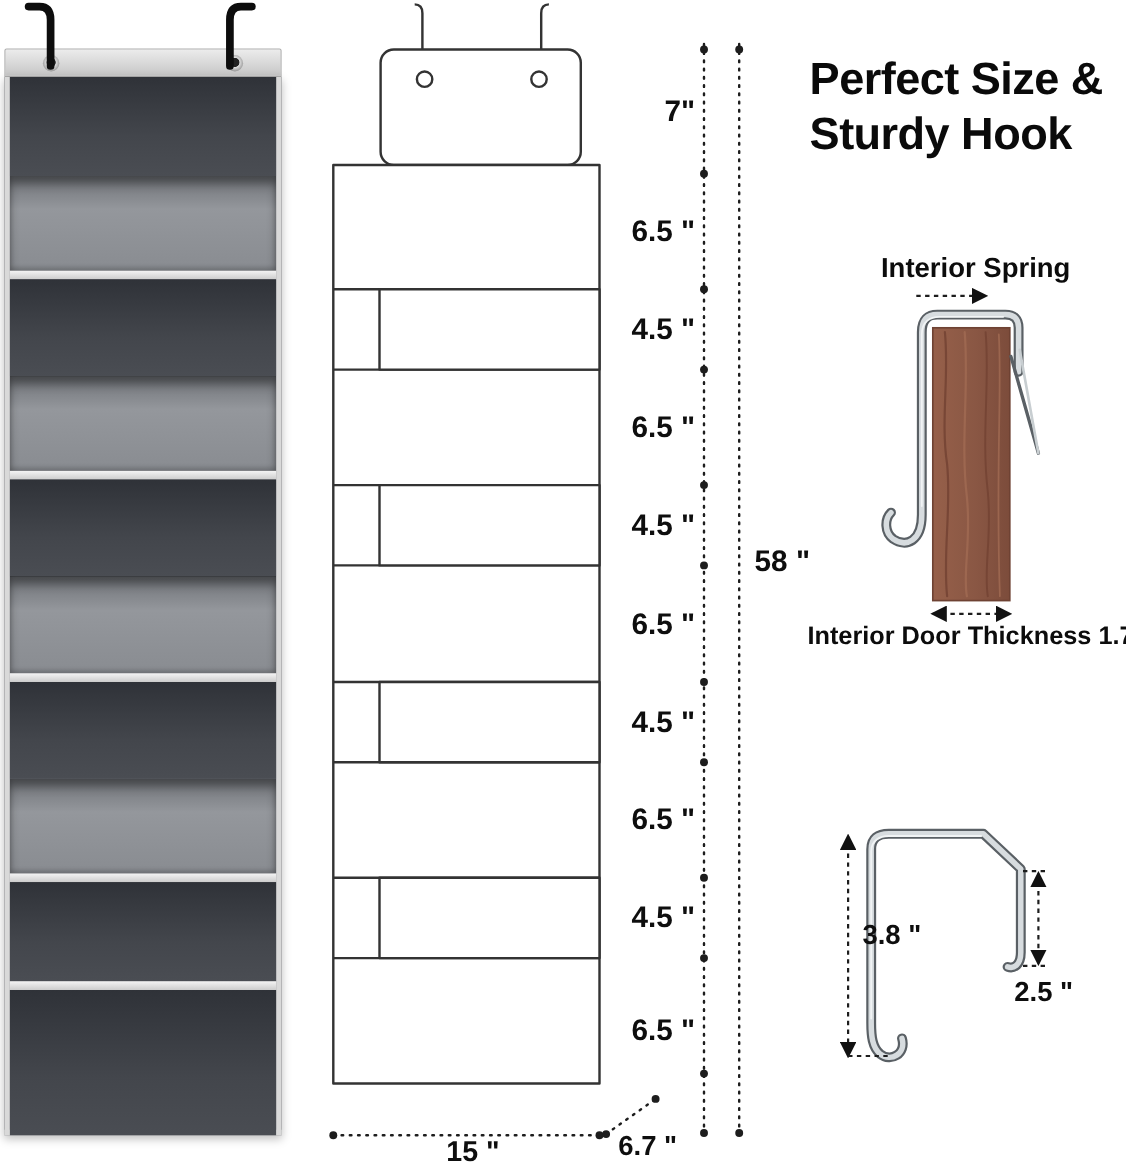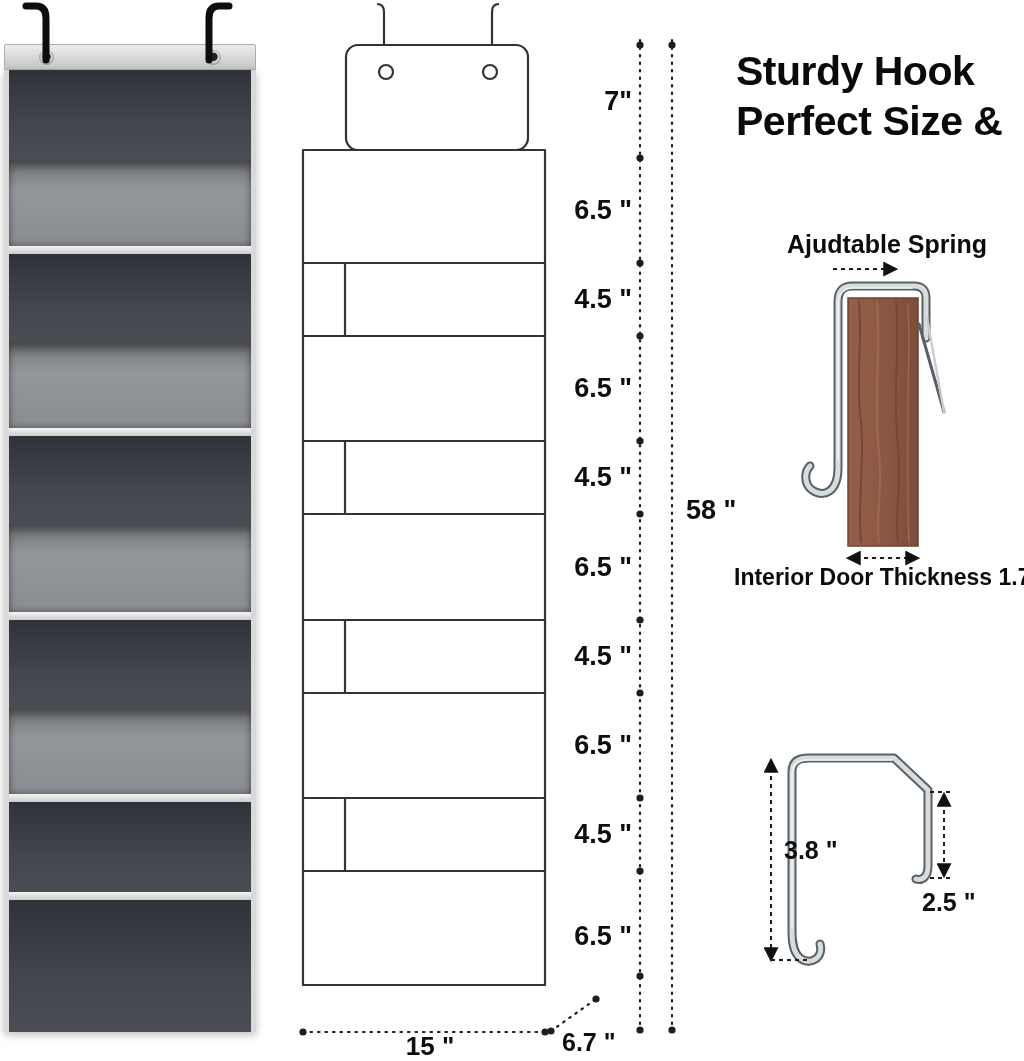--- a/index.html
+++ b/index.html
@@ -181,38 +181,38 @@
       </g>
       <g>
         <line class="dash" x1="944" y1="794" x2="944" y2="876" marker-start="url(#ah)" marker-end="url(#ah)"></line>
         <line class="dash" x1="930" y1="792" x2="952" y2="792"></line>
         <line class="dash" x1="930" y1="878" x2="952" y2="878"></line>
       </g>
     </g>
   </svg>
 
   <div class="title">
+    <div>Perfect Size &amp;</div>
     <div>Sturdy Hook</div>
-    <div>Perfect Size &amp;</div>
   </div>
 
   <div class="dim-label seg-label" style="top:85px">7"</div>
   <div class="dim-label seg-label" style="top:194px">6.5 "</div>
   <div class="dim-label seg-label" style="top:283px">4.5 "</div>
   <div class="dim-label seg-label" style="top:372px">6.5 "</div>
   <div class="dim-label seg-label" style="top:461px">4.5 "</div>
   <div class="dim-label seg-label" style="top:551px">6.5 "</div>
   <div class="dim-label seg-label" style="top:640px">4.5 "</div>
   <div class="dim-label seg-label" style="top:729px">6.5 "</div>
   <div class="dim-label seg-label" style="top:818px">4.5 "</div>
   <div class="dim-label seg-label" style="top:920px">6.5 "</div>
 
   <div class="dim-label" style="left:686px;top:494px">58 "</div>
   <div class="dim-label" style="left:365px;top:1032px;width:130px;text-align:center;line-height:28px;font-size:26px">15 "</div>
   <div class="dim-label small-dim" style="left:562px;top:1028px">6.7 "</div>
 
-  <div class="spring-label">Ajudtable Spring</div>
+  <div class="spring-label">Interior Spring</div>
   <div class="door-label">Interior Door Thickness 1.7"</div>
 
   <div class="dim-label small-dim" style="left:784px;top:836px">3.8 "</div>
   <div class="dim-label small-dim" style="left:922px;top:888px">2.5 "</div>
 
 </div>
 
 </body></html>

